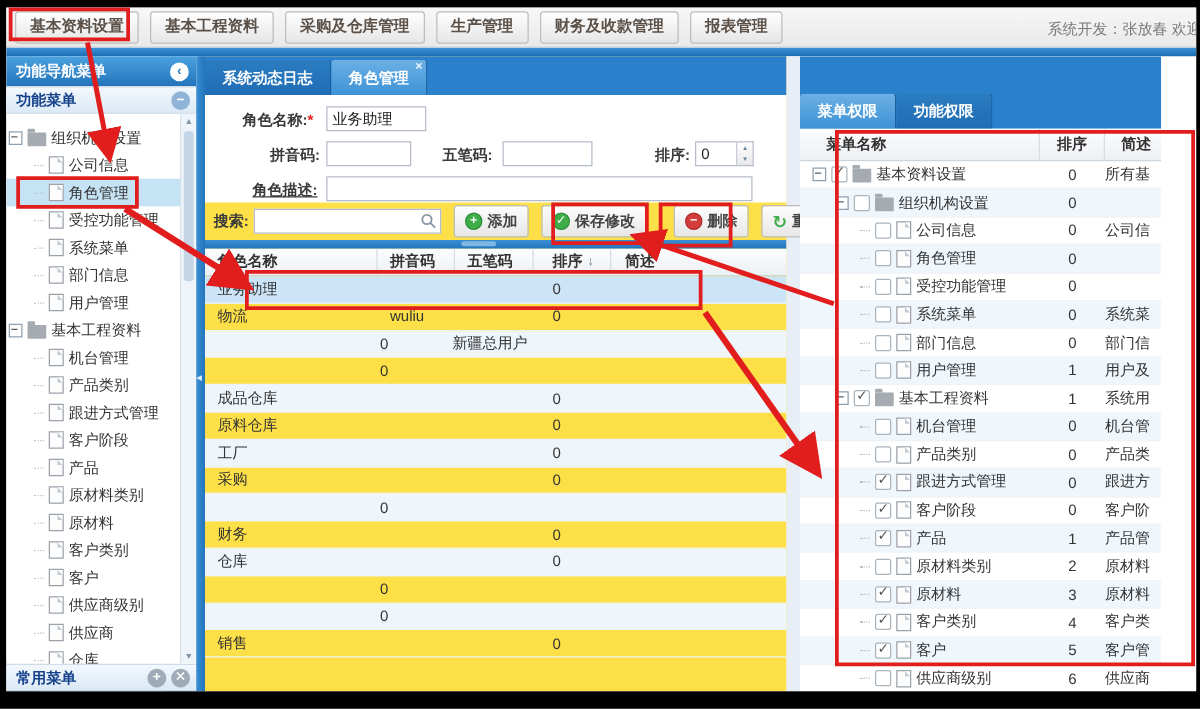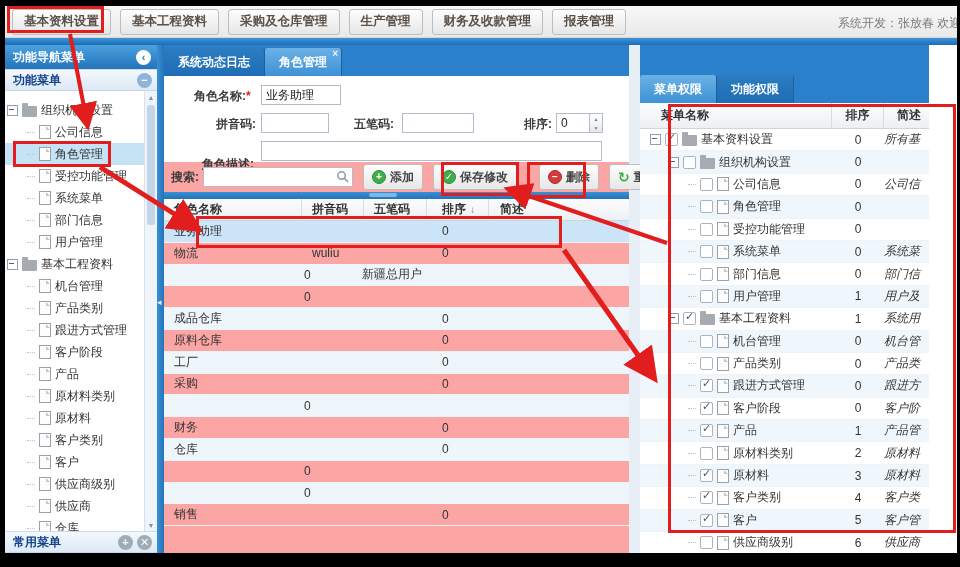--- a/index.html
+++ b/index.html
@@ -46,21 +46,21 @@
              display:flex;flex-direction:column;align-items:center;font-size:7px;color:#7f93a6;}
   #sb-scroll .thumb{width:8px;height:120px;background:#c3d5e6;border-radius:3px;margin-top:2px;}
   #sb-scroll .sc-btn{height:12px;display:flex;align-items:center;cursor:pointer;}
   #sb-scroll .spacer{flex:1}
 
   .vsplit{width:7px;background:linear-gradient(90deg,#3a8fd4,#2374bb);position:relative;cursor:col-resize;}
   .vsplit .arr{position:absolute;top:252px;left:0px;color:#dcecf8;font-size:9px;}
   .gapsplit{width:11px;background:#e7eef5;cursor:col-resize;}
 
   
-  #main{width:465px;position:relative;background:#fca5a5;}
+  #main{width:465px;position:relative;background:#fde047;}
   .tabstrip{background:#2a80ca;display:flex;align-items:flex-end;}
   #main-tabs{height:31px;}
   .tab{height:28px;display:flex;align-items:center;padding:0 14px;color:#fff;font-weight:bold;cursor:pointer;
        background:linear-gradient(#2b7cc0,#1f6db6);border-right:1px solid #1b5f9e;position:relative;border-radius:3px 3px 0 0;}
   .tab.active{background:linear-gradient(#6cb0e5,#3d92d6);}
   .tab .close{position:absolute;top:1px;right:3px;font-size:10px;font-weight:bold;color:#eaf4fc;cursor:pointer;line-height:1;}
   #form{position:absolute;top:31px;left:0;right:0;height:86px;background:#fff;}
   .flabel{position:absolute;color:#3b3b3b;font-weight:bold;white-space:nowrap;}
   .req{color:#e02020;}
   .tinput{position:absolute;height:20px;border:1px solid #b5bcc9;box-sizing:border-box;font-size:12px;padding:0 4px;background:#fff;color:#222;}
@@ -95,21 +95,21 @@
   #right-tabs{height:58px;padding-top:27px;box-sizing:border-box;}
   #right-ghead{top:58px;left:0;right:0;height:26px;padding-left:13px;}
   .rh1{flex:1;padding-left:8px;}
   .rh2{width:52px;justify-content:center;padding-left:0;}
   .rh3{width:45px;padding-left:13px;border-right:none;}
   #right-rows{position:absolute;top:84px;left:0;right:0;bottom:0;overflow:hidden;}
   .rrow{display:flex;height:22.4px;align-items:center;border-bottom:1px solid #eef3f8;box-sizing:border-box;cursor:pointer;}
   .rrow.alt{background:#f0f7fc;}
   .rname{flex:1;display:flex;align-items:center;gap:4px;overflow:hidden;white-space:nowrap;}
   .rsort{width:52px;text-align:center;flex:none;}
-  .rdesc{width:45px;overflow:hidden;white-space:nowrap;flex:none;font-style:italic;}
+  .rdesc{width:45px;overflow:hidden;white-space:nowrap;flex:none;}
   .cb{width:13px;height:13px;background:#fff;border:1px solid #aab4bd;border-radius:2px;position:relative;flex:none;box-sizing:border-box;cursor:pointer;}
   .cb.checked::after{content:"✓";position:absolute;left:1px;top:-3px;font-size:11px;font-weight:bold;color:#555;}
   .ind{flex:none;}
 
   
   #anno{position:absolute;left:0;top:0;width:960px;height:567px;pointer-events:none;z-index:60;}
   .abox{position:absolute;border:3px solid #e11d1d;box-sizing:border-box;}
   #anno svg{position:absolute;left:0;top:0;}
 </style>
 </head>
@@ -275,21 +275,21 @@
         <span class="flabel" style="left:52px;top:40px;">拼音码:</span>
         <input class="tinput" style="left: 97px; top: 37px; width: 68px;" value="">
         <span class="flabel" style="left:190px;top:40px;">五笔码:</span>
         <input class="tinput" style="left: 238px; top: 37px; width: 72px;" value="">
         <span class="flabel" style="left:360px;top:40px;">排序:</span>
         <input class="tinput" style="left: 392px; top: 37px; width: 34px;" value="0">
         <div id="spinner" style="left:426px;top:37px;">
           <span>▲</span>
           <span>▼</span>
         </div>
-        <span class="flabel" style="left:38px;top:80px;text-decoration:underline;">角色描述:</span>
+        <span class="flabel" style="left:38px;top:68px;text-decoration:underline;">角色描述:</span>
         <input class="tinput" style="left: 97px; top: 65px; width: 341px;" value="">
       </div>
 
       <div id="toolbar">
         <span class="flabel" style="position:static;margin-left:7px;">搜索:</span>
         <span id="search-wrap" style="margin-left:4px;">
           <input id="search-input" value="" style="">
           <svg id="search-ico" viewBox="0 0 14 14">
               <circle cx="6" cy="6" r="4" fill="none" stroke="#8a97a5" stroke-width="1.6"></circle>
               <line x1="9" y1="9" x2="13" y2="13" stroke="#8a97a5" stroke-width="1.6"></line>

